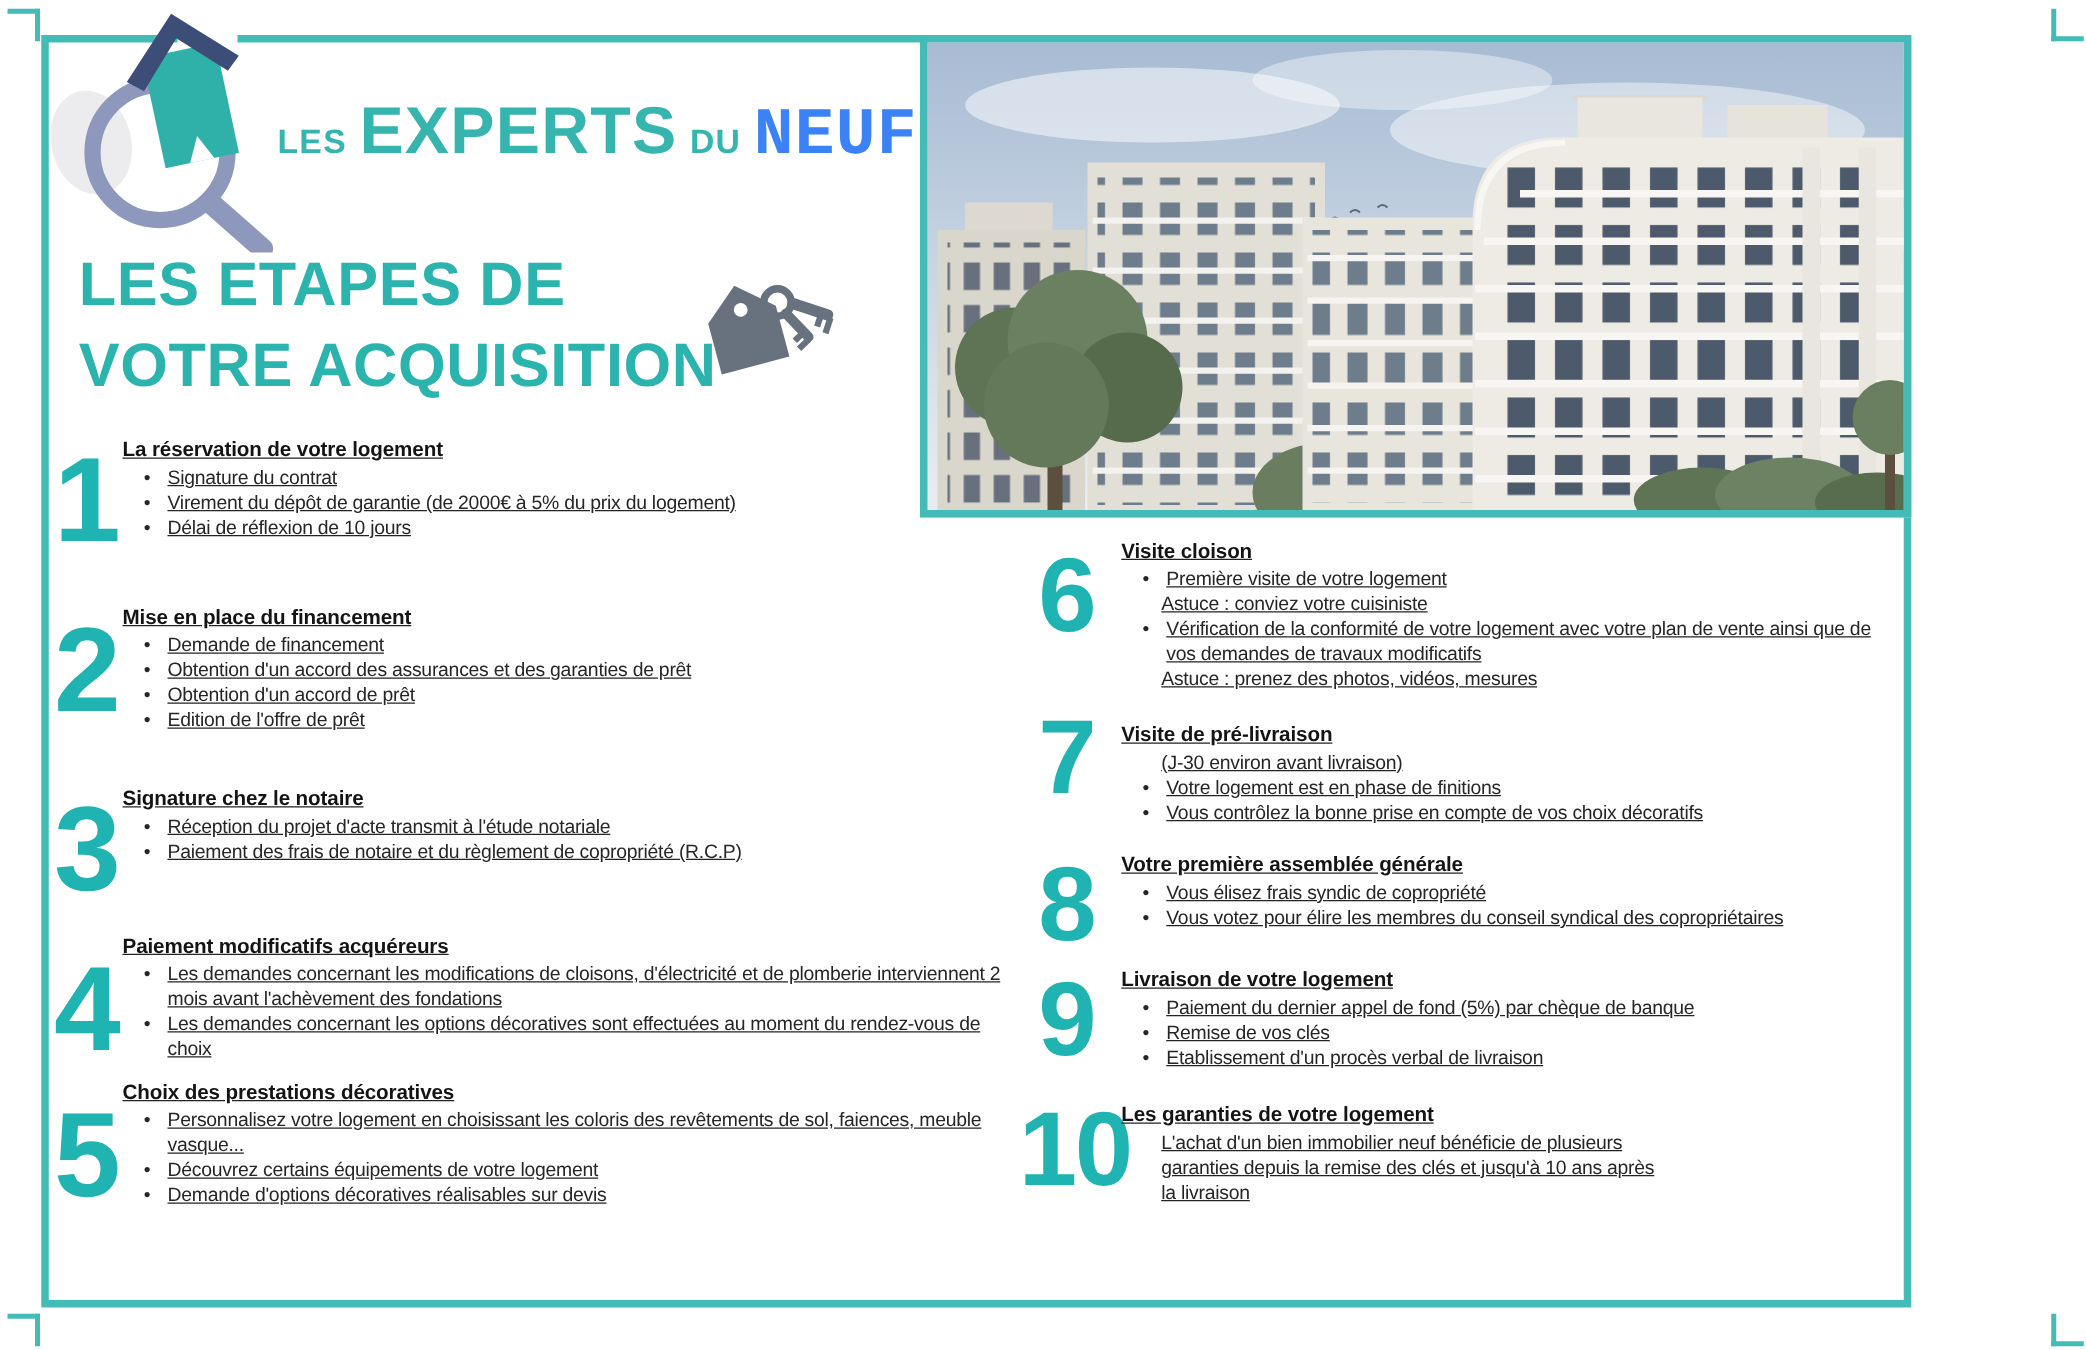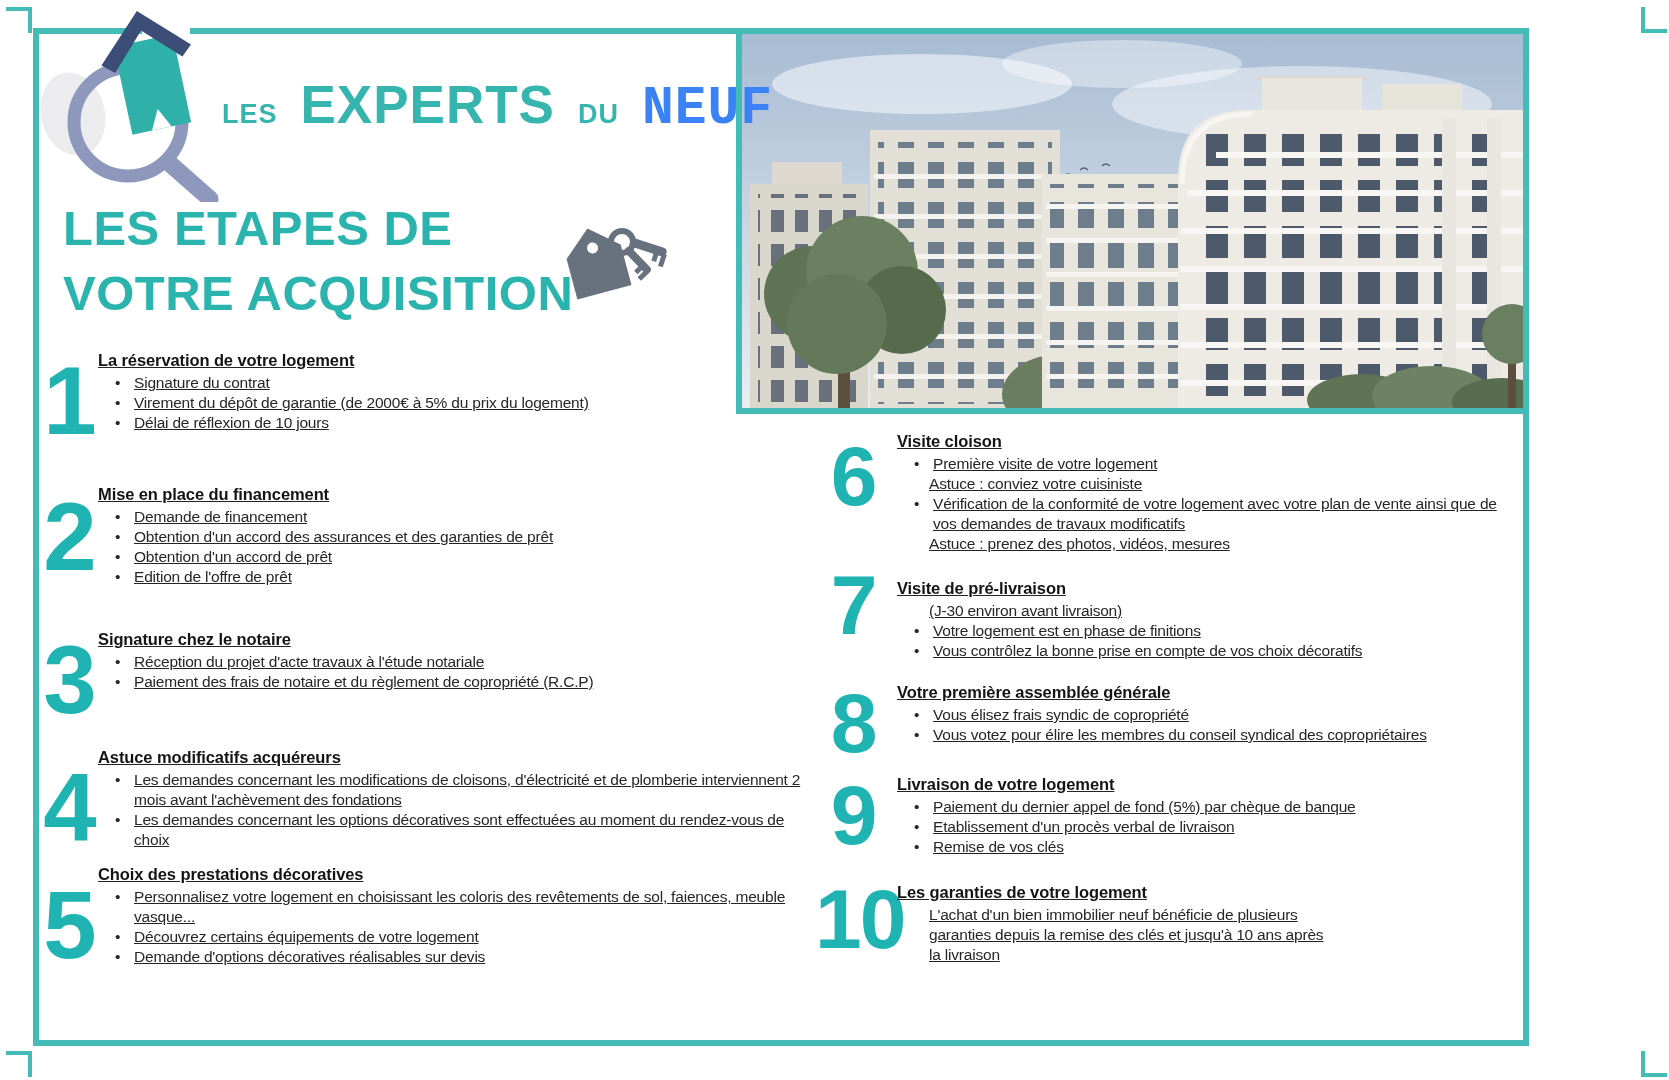--- a/index.html
+++ b/index.html
@@ -9,21 +9,21 @@
   .frame{position:absolute;left:33px;top:28px;width:1496px;height:1018px;
          border:6px solid #43bcb8;box-sizing:border-box;}
   .corner{position:absolute;width:22px;height:22px;}
   .corner.tl{left:6px;top:7px;border-top:4px solid #43bcb8;border-right:4px solid #43bcb8;}
   .corner.tr{left:1641px;top:7px;border-left:4px solid #43bcb8;border-bottom:4px solid #43bcb8;}
   .corner.bl{left:6px;top:1051px;border-top:4px solid #43bcb8;border-right:4px solid #43bcb8;}
   .corner.br{left:1641px;top:1051px;border-left:4px solid #43bcb8;border-bottom:4px solid #43bcb8;}
   .border-gap{position:absolute;left:142px;top:26px;width:48px;height:12px;background:#fff;z-index:3;}
   
   .logo-icon{position:absolute;left:28px;top:2px;width:210px;height:200px;z-index:4;}
-  .logo-text{position:absolute;left:222px;top:74px;display:flex;align-items:baseline;gap:23px;z-index:4;white-space:nowrap;}
+  .logo-text{position:absolute;left:222px;top:74px;display:flex;align-items:baseline;gap:10px;z-index:4;white-space:nowrap;}
   .logo-les,.logo-du{font-size:27px;font-weight:bold;color:#36b5ae;letter-spacing:1px;}
   .logo-experts{font-size:53px;font-weight:bold;color:#36b5ae;letter-spacing:1px;}
   .logo-neuf{font-size:53px;font-weight:bold;color:#3b82f6;letter-spacing:1px;font-family:Liberation Mono, monospace;}
   
   .main-title{position:absolute;left:63px;top:196px;z-index:2;color:#2bb3ae;font-weight:bold;
               font-size:49px;line-height:65px;letter-spacing:.5px;}
   .keys-icon{position:absolute;left:556px;top:216px;width:118px;height:84px;z-index:2;}
   
   .photo{position:absolute;left:736px;top:28px;width:793px;height:386px;border:6px solid #43bcb8;
          box-sizing:border-box;z-index:2;background:#cdd8e4;}
@@ -200,30 +200,30 @@
         <li class="bullet">Edition de l'offre de prêt</li>
       </ul>
     </div>
   </div>
 
   <div class="step left" style="top:629px">
     <div class="num" style="margin-top:12px">3</div>
     <div class="content">
       <div class="step-title">Signature chez le notaire</div>
       <ul class="lines">
-        <li class="bullet">Réception du projet d'acte travaux à l'étude notariale</li>
+        <li class="bullet">Réception du projet d'acte transmit à l'étude notariale</li>
         <li class="bullet">Paiement des frais de notaire et du règlement de copropriété (R.C.P)</li>
       </ul>
     </div>
   </div>
 
   <div class="step left" style="top:747px">
     <div class="num" style="margin-top:22px">4</div>
     <div class="content">
-      <div class="step-title">Astuce modificatifs acquéreurs</div>
+      <div class="step-title">Paiement modificatifs acquéreurs</div>
       <ul class="lines">
         <li class="bullet">Les demandes concernant les modifications de cloisons, d'électricité et de plomberie interviennent 2 mois avant l'achèvement des fondations</li>
         <li class="bullet">Les demandes concernant les options décoratives sont effectuées au moment du rendez-vous de choix</li>
       </ul>
     </div>
   </div>
 
   <div class="step left" style="top:864px">
     <div class="num" style="margin-top:22px">5</div>
     <div class="content">
@@ -271,22 +271,22 @@
       </ul>
     </div>
   </div>
 
   <div class="step right" style="top:774px">
     <div class="num" style="margin-top:6px">9</div>
     <div class="content">
       <div class="step-title">Livraison de votre logement</div>
       <ul class="lines">
         <li class="bullet">Paiement du dernier appel de fond (5%) par chèque de banque</li>
+        <li class="bullet">Remise de vos clés</li>
         <li class="bullet">Etablissement d'un procès verbal de livraison</li>
-        <li class="bullet">Remise de vos clés</li>
       </ul>
     </div>
   </div>
 
   <div class="step right" style="top:882px">
     <div class="num" style="margin-top:2px">10</div>
     <div class="content">
       <div class="step-title">Les garanties de votre logement</div>
       <ul class="lines">
         <li class="note narrow">L'achat d'un bien immobilier neuf bénéficie de plusieurs garanties depuis la remise des clés et jusqu'à 10 ans après la livraison</li>

